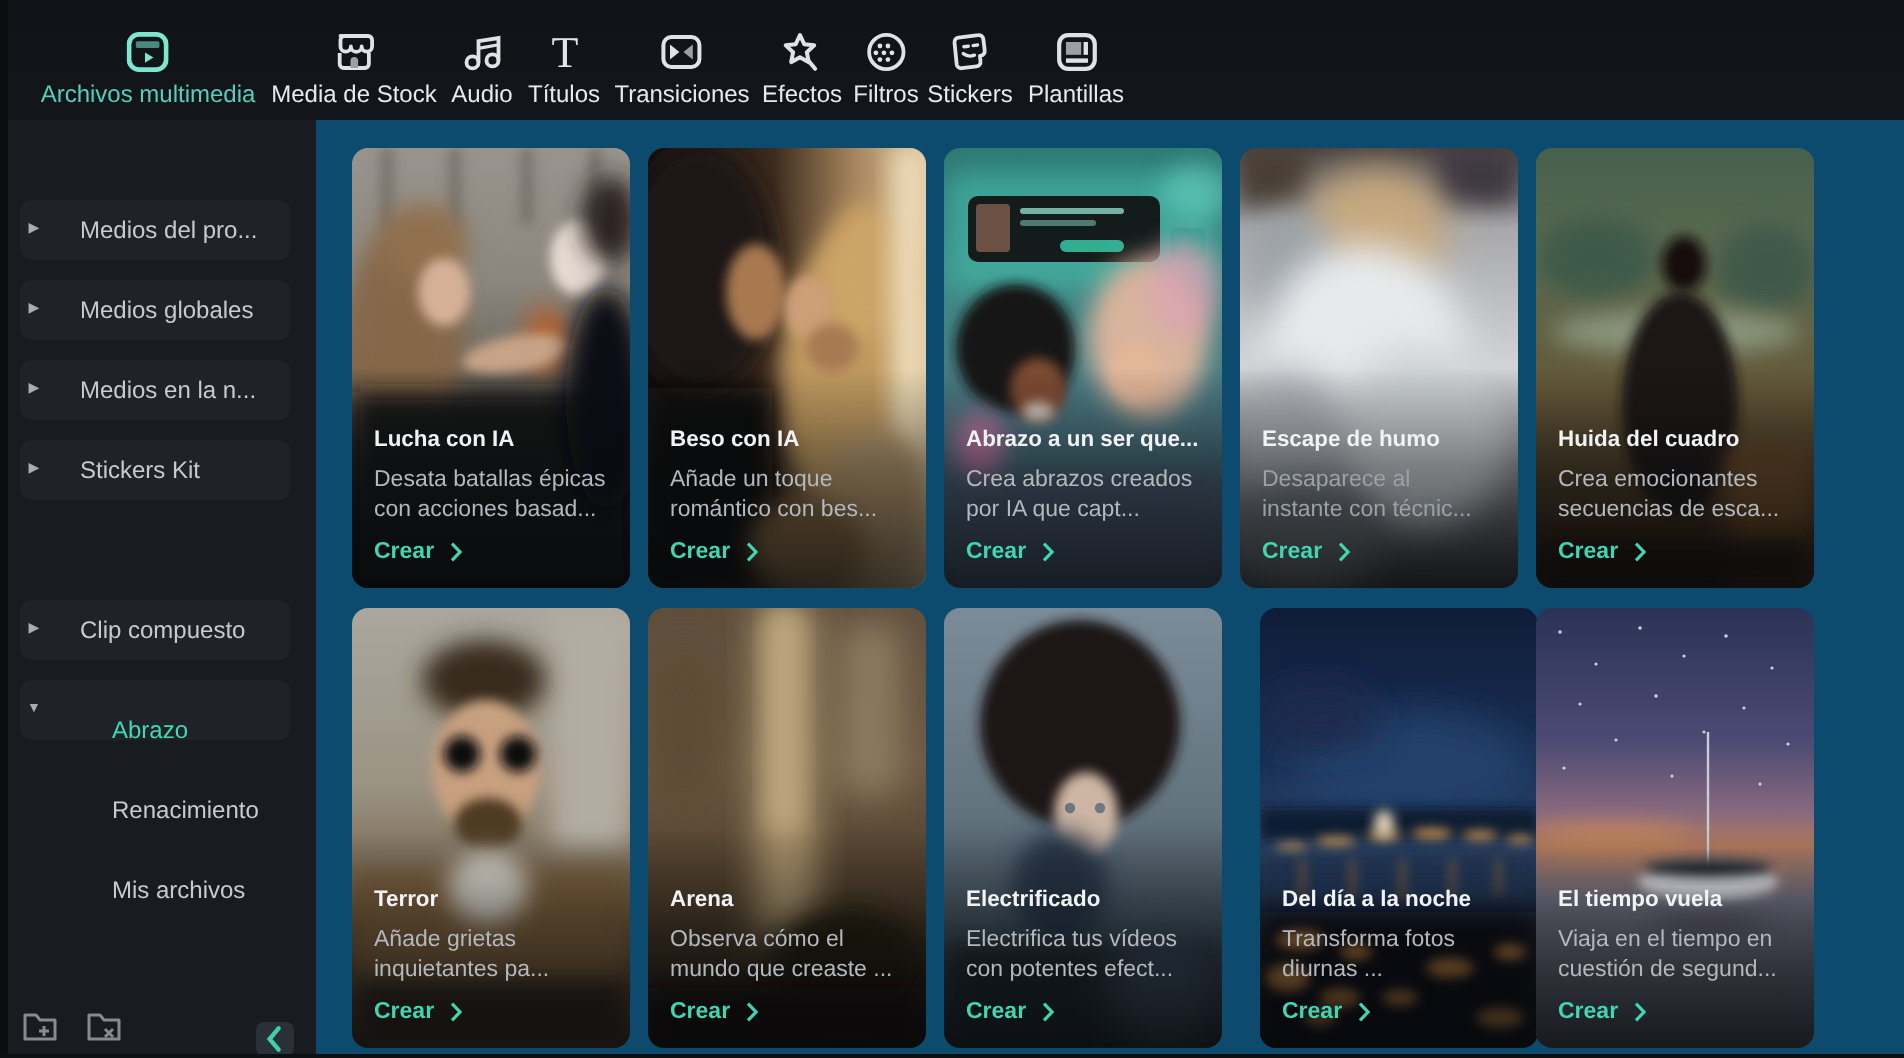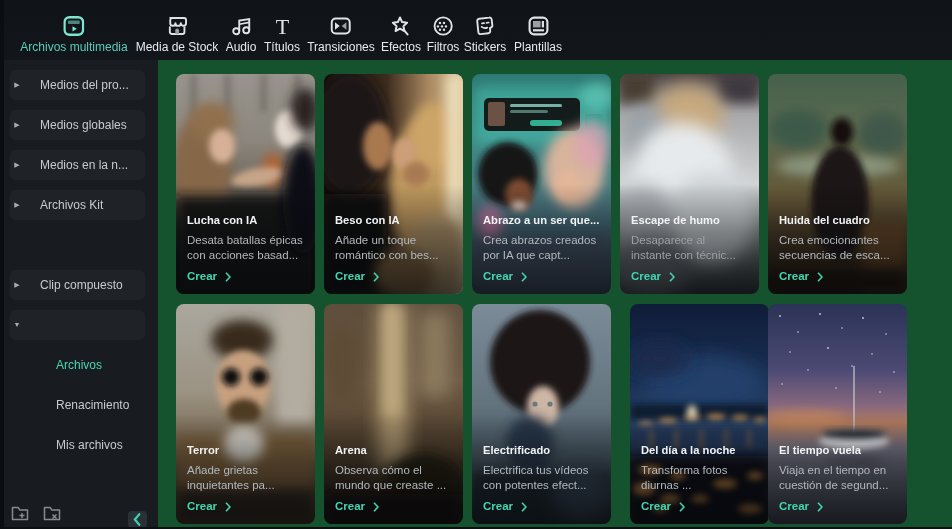--- a/index.html
+++ b/index.html
@@ -5,28 +5,28 @@
   * { margin:0; padding:0; box-sizing:border-box; }
   html,body { width:952px; height:529px; overflow:hidden; background:#14181c; font-family:"Liberation Sans", sans-serif; }
   #app { position:relative; width:952px; height:529px; background:#14181c; }
   #leftedge { position:absolute; left:0; top:0; width:4px; height:529px; background:#0b0e11; z-index:5; }
   #topnav { position:absolute; left:0; top:0; width:952px; height:60px; background:linear-gradient(180deg,#101419 0%,#12161a 100%); z-index:2; }
   .nav { position:absolute; top:0; height:60px; transform:translateX(-50%); text-align:center; }
   .nav .ic { display:block; margin:16px auto 4px; }
   .nav .lb { display:block; font-size:12px; color:#e7eaec; white-space:nowrap; line-height:14px; }
   .nav.active .lb { color:#58cdb9; }
   #sidebar { position:absolute; left:4px; top:60px; width:154px; height:469px; background:#181b1f; }
-  .sbitem { position:absolute; left:6px; width:135px; height:30px; background:#1f2327; border-radius:6px; color:#c6cbd0; font-size:12px; line-height:30px; }
+  .sbitem { position:absolute; left:6px; width:135px; height:30px; background:#1f2327; border-radius:6px; color:#c6cbd0; font-size:12px; line-height:30px;margin-top:30px; }
   .sbitem .arr { position:absolute; left:2px; top:0; width:10px; height:30px; font-size:7px; color:#a9aeb3; line-height:30px; text-align:center; }
   .sbitem .t { position:absolute; left:30px; top:0; white-space:nowrap; }
   .sub { position:absolute; left:52px; font-size:12px; line-height:14px; color:#c6cbd0; white-space:nowrap; }
   .sub.active { color:#45d6b4; }
   #collapse { position:absolute; left:124px; top:451px; width:19px; height:17px; background:#2a3136; border-radius:4px; }
   .folders { position:absolute; left:7px; top:444px; }
-  #main { position:absolute; left:158px; top:60px; width:794px; height:469px; background:#14532d; }
+  #main { position:absolute; left:158px; top:60px; width:794px; height:469px; background:#0c4a6e; }
   .card { position:absolute; width:139px; height:220px; border-radius:8px; overflow:hidden; }
   .card svg.bg { position:absolute; left:0; top:0; width:139px; height:220px; }
   .card .shade { position:absolute; left:0; top:0; width:139px; height:220px; background:linear-gradient(180deg, rgba(0,0,0,0) 50%, rgba(5,7,9,0.40) 72%, rgba(5,7,9,0.72) 100%); }
   .card .txt { position:absolute; left:11px; right:8px; top:140px; }
   .card .ti { font-size:11.2px; line-height:13px; font-weight:bold; color:#f0f2f4; white-space:nowrap; overflow:hidden; }
   .card .de { margin-top:6px; font-size:11.5px; line-height:14.5px; color:#b2b8bd; white-space:nowrap; overflow:hidden; }
   .card .cr { position:absolute; left:11px; top:196px; font-size:11.5px; line-height:13px; font-weight:bold; color:#40d6b2; }
   .card .cr .ch { display:inline-block; margin-left:8px; vertical-align:-2px; }
 </style>
 </head>
@@ -122,30 +122,30 @@
     <div class="sbitem" style="top:50px;">
         <span class="arr">▶</span>
         <span class="t">Medios globales</span>
       </div>
     <div class="sbitem" style="top:90px;">
         <span class="arr">▶</span>
         <span class="t">Medios en la n...</span>
       </div>
     <div class="sbitem" style="top:130px;">
         <span class="arr">▶</span>
-        <span class="t">Archivos Kit</span>
+        <span class="t">Stickers Kit</span>
       </div>
     <div class="sbitem" style="top:210px;">
         <span class="arr">▶</span>
         <span class="t">Clip compuesto</span>
       </div>
     <div class="sbitem" style="top:250px;">
         <span class="arr">▼</span>
       </div>
-    <div class="sub active" style="top:298px;">Archivos</div>
+    <div class="sub active" style="top:298px;">Abrazo</div>
     <div class="sub" style="top:338px;">Renacimiento</div>
     <div class="sub" style="top:378px;">Mis archivos</div>
     <div class="folders">
       <svg width="52" height="18" viewBox="0 0 52 18" fill="none">
         <path d="M1.5 15.5 V3.5 h5.5 l2 2.5 h7.5 v9.5 z" stroke="#868b90" stroke-width="1.5" stroke-linejoin="round"></path>
         <path d="M11 9 v5 M8.5 11.5 h5" stroke="#868b90" stroke-width="1.5"></path>
         <path d="M33.5 15.5 V3.5 h5.5 l2 2.5 h7.5 v9.5 z" stroke="#868b90" stroke-width="1.5" stroke-linejoin="round"></path>
         <path d="M41.5 10.5 l4 4 M45.5 10.5 l-4 4" stroke="#868b90" stroke-width="1.5"></path>
       </svg>
     </div>

